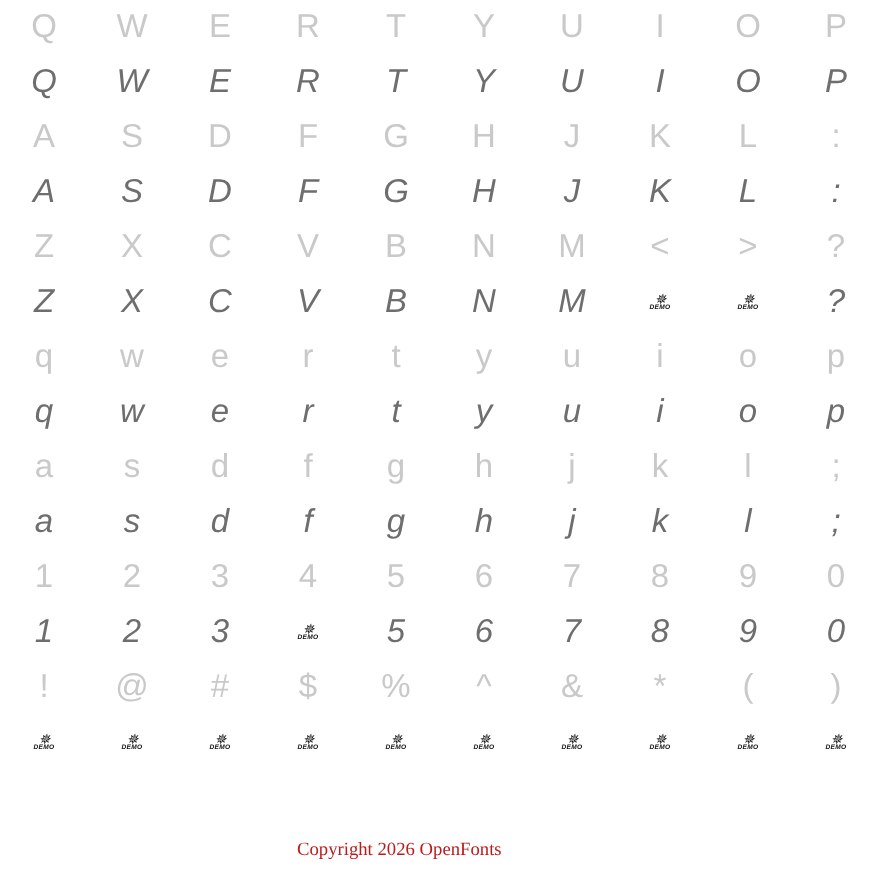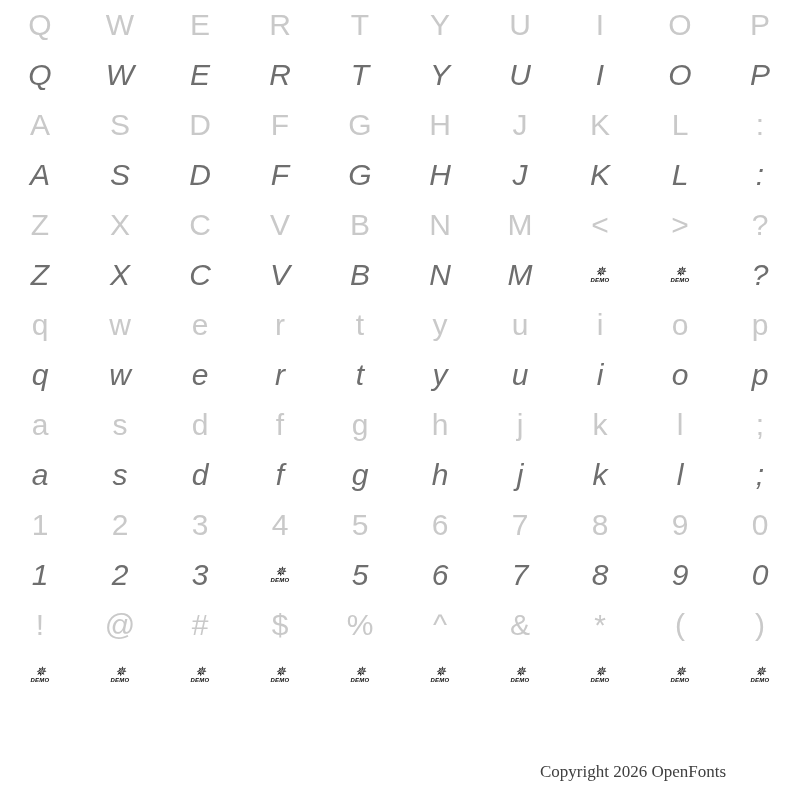--- a/index.html
+++ b/index.html
@@ -72,24 +72,24 @@
     letter-spacing: 0.3px;
     font-weight: 700;
     color: #111;
     margin-top: 1px;
   }
   #footer {
     position: absolute;
     left: 0;
     right: 0;
     bottom: 18px;
-    text-align: right;
+    text-align: center;
     padding-right: 74px;
     font-size: 17px;
-    color: #404040;
+    color: #b91c1c;
     font-family: "Liberation Serif", serif;
   }
 </style>
 </head>
 <body>
 
 <div id="sheet">
   <div id="grid-root">
       <div class="grid row-plain">
         <div class="cell glyph">Q</div>

